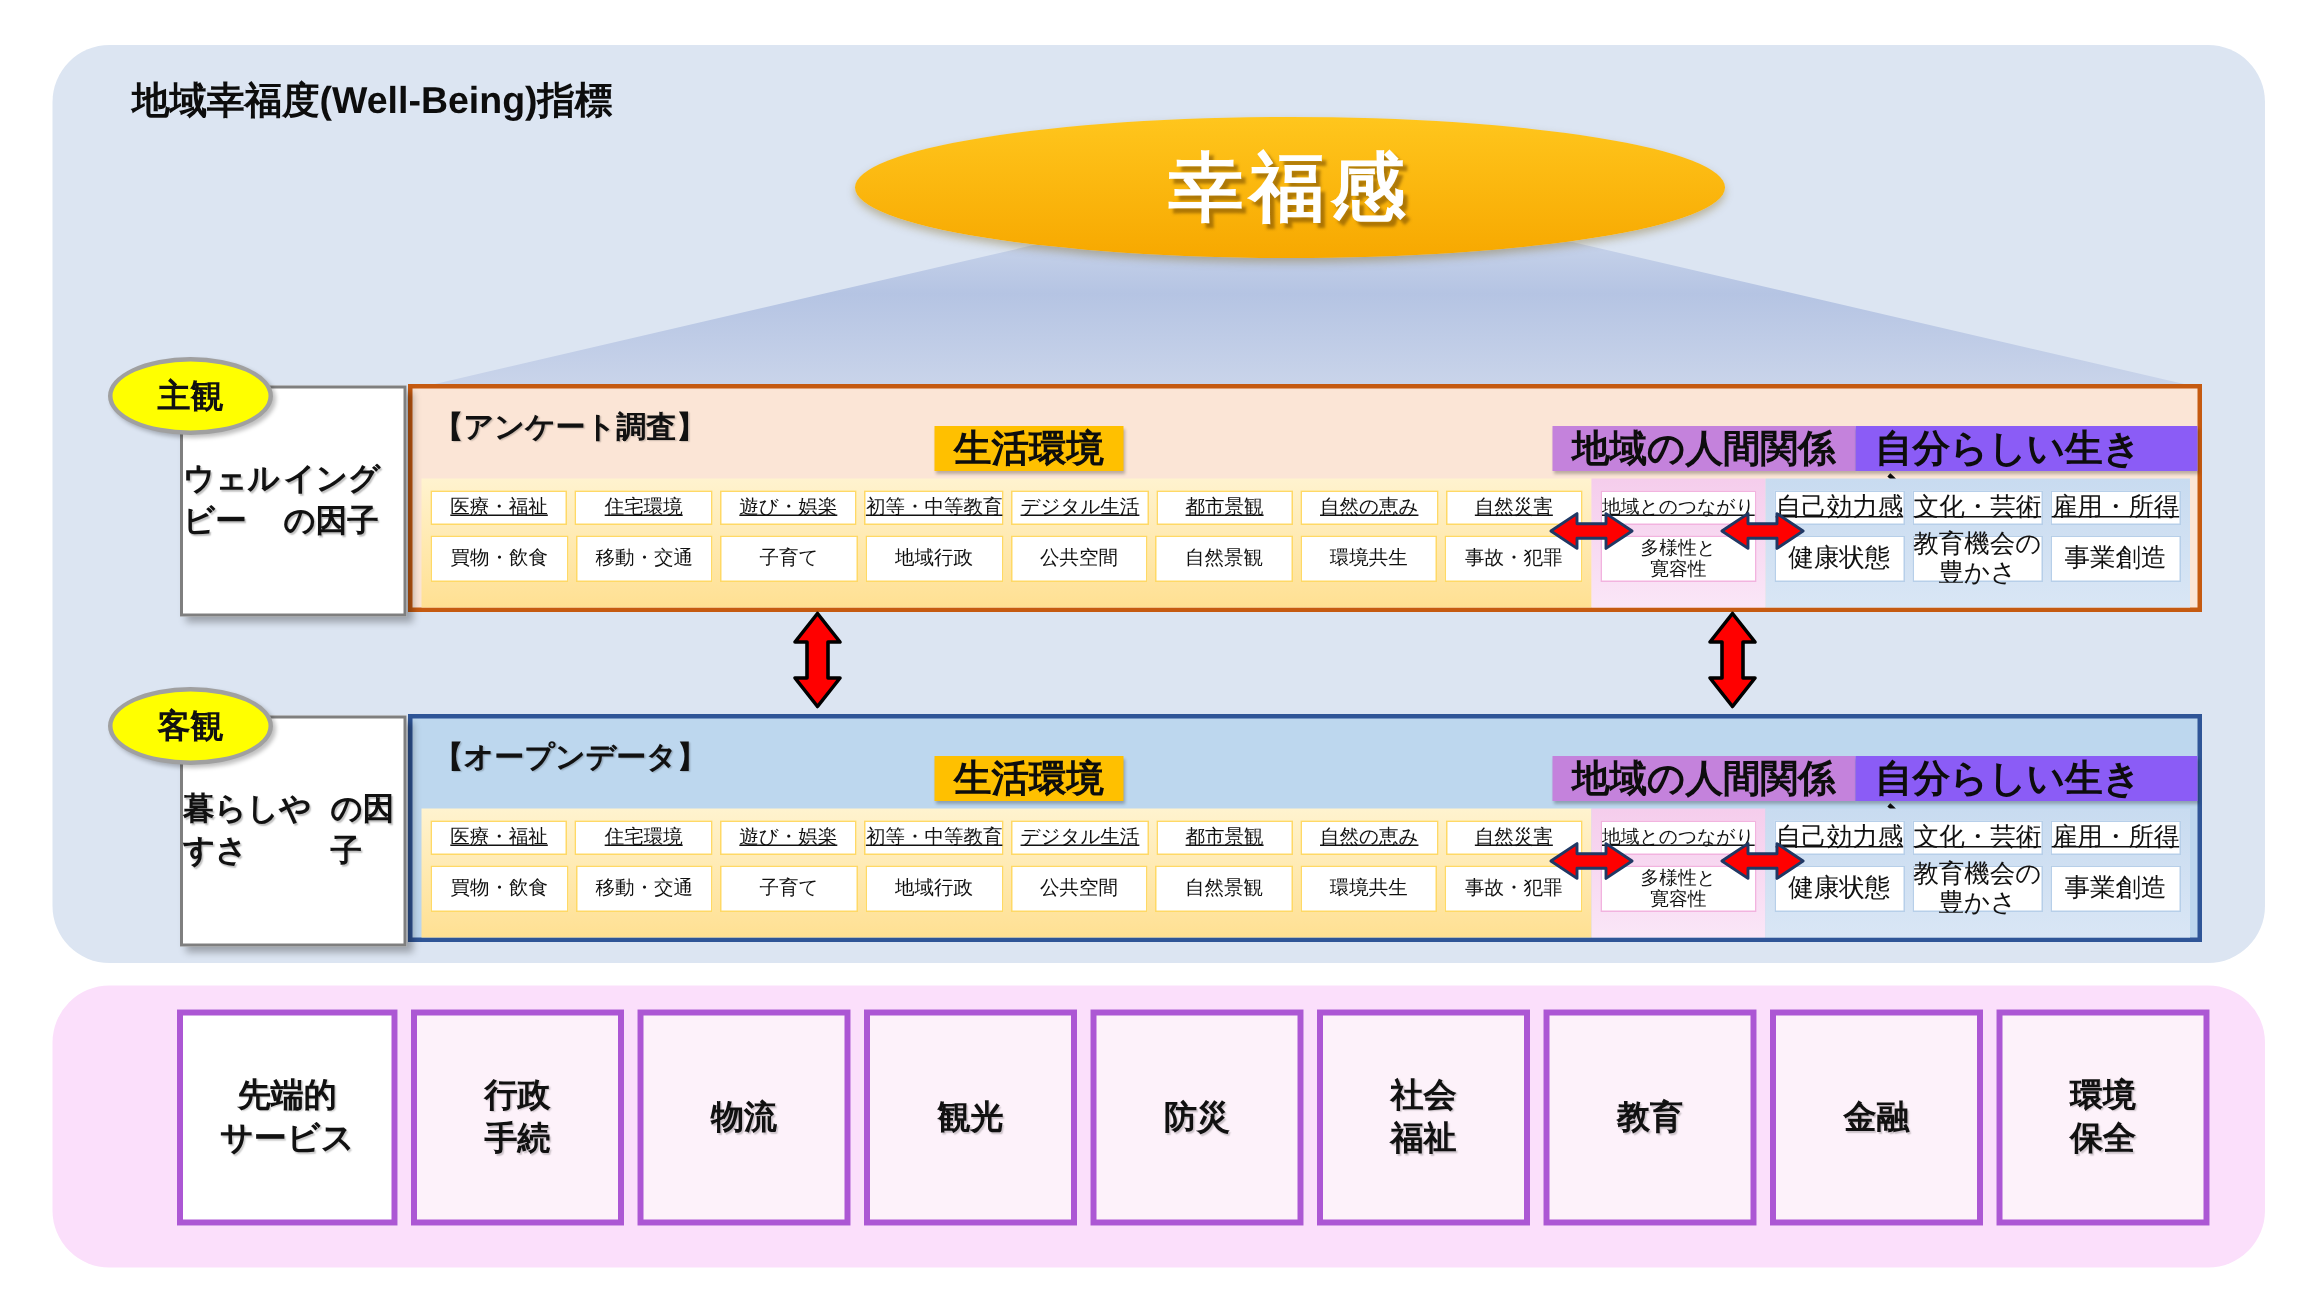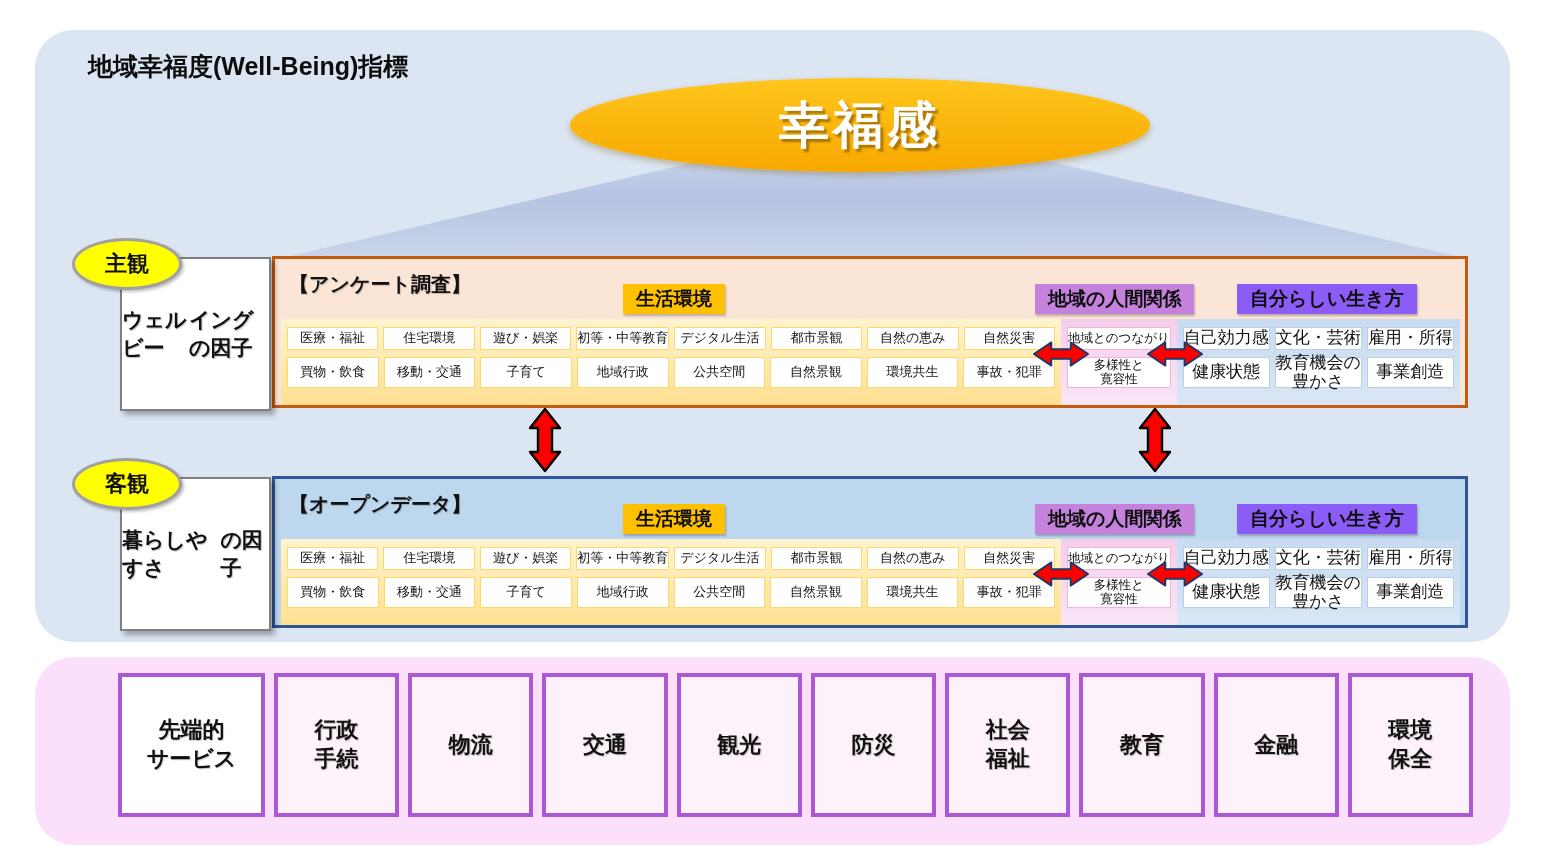--- a/index.html
+++ b/index.html
@@ -36,32 +36,32 @@
   .factor-line{font-size:21px;font-weight:bold;line-height:1.35;text-shadow:1px 1px 1px rgba(0,0,0,.25);}
 
   
   .bigbox{position:absolute;left:237px;width:1196px;height:152px;box-sizing:border-box;}
   .survey-box{top:226px;background:#fbe5d6;border:3px solid #c55a11;}
   .opendata-box{top:446px;background:#bdd7ee;border:3px solid #2f5597;}
   .box-label{position:absolute;left:14px;top:12px;font-size:20px;font-weight:bold;
     text-shadow:1px 1px 1px rgba(0,0,0,.2);}
 
   .hdr{position:absolute;top:25px;height:30px;line-height:30px;padding:0 13px;
-    font-size:19px;font-weight:bold;color:#0d0d0d;box-shadow:1px 2px 2px rgba(0,0,0,.25);}
+    font-size:25px;font-weight:bold;color:#0d0d0d;box-shadow:1px 2px 2px rgba(0,0,0,.25);}
   .hdr-life{left:348px;background:#ffc000;}
   .hdr-rel{left:760px;background:#c482dc;}
   .hdr-self{left:962px;background:#8b5cf6;}
 
   .zones{position:absolute;left:6px;top:60px;width:1178px;height:86px;display:flex;}
   .zone{box-sizing:border-box;display:flex;flex-direction:column;gap:7px;padding:8px 6px 0 6px;}
   .zone-yellow{flex:0 0 780px;background:linear-gradient(180deg,#fff3cf 0%,#ffe092 100%);}
   .zone-pink{flex:0 0 114px;background:linear-gradient(180deg,#f5cdec 0%,#fae6f7 100%);}
   .zone-blue{flex:1 1 auto;background:linear-gradient(180deg,#c8dbf0 0%,#d9e6f5 100%);}
   .chip-row{display:flex;gap:5px;}
-  .row1{height:23px;}
+  .row1{height:23px;text-decoration:underline;}
   .row2{height:31px;}
   .chip{flex:1 1 0;background:#ffffff;display:flex;flex-direction:column;align-items:center;
     justify-content:center;font-size:13px;line-height:1.08;text-align:center;white-space:nowrap;
     border:1.5px solid #ffd966;box-sizing:border-box;color:#111;}
   .zone-pink .chip{border-color:#f2b3df;font-size:12.5px;}
   .zone-blue .chip{border-color:#b7cfe9;font-size:17px;}
   .zone-blue .chip span + span,.zone-pink .chip span + span{margin-top:1px;}
 
   
   .harrow{position:absolute;width:58px;height:30px;z-index:4;}
@@ -335,23 +335,20 @@
           <span>サービス</span>
         </div>
         <div class="service-box">
           <span>行政</span>
           <span>手続</span>
         </div>
         <div class="service-box">
           <span>物流</span>
         </div>
         <div class="service-box">
-          <span>交通</span>
-        </div>
-        <div class="service-box">
           <span>観光</span>
         </div>
         <div class="service-box">
           <span>防災</span>
         </div>
         <div class="service-box">
           <span>社会</span>
           <span>福祉</span>
         </div>
         <div class="service-box">

